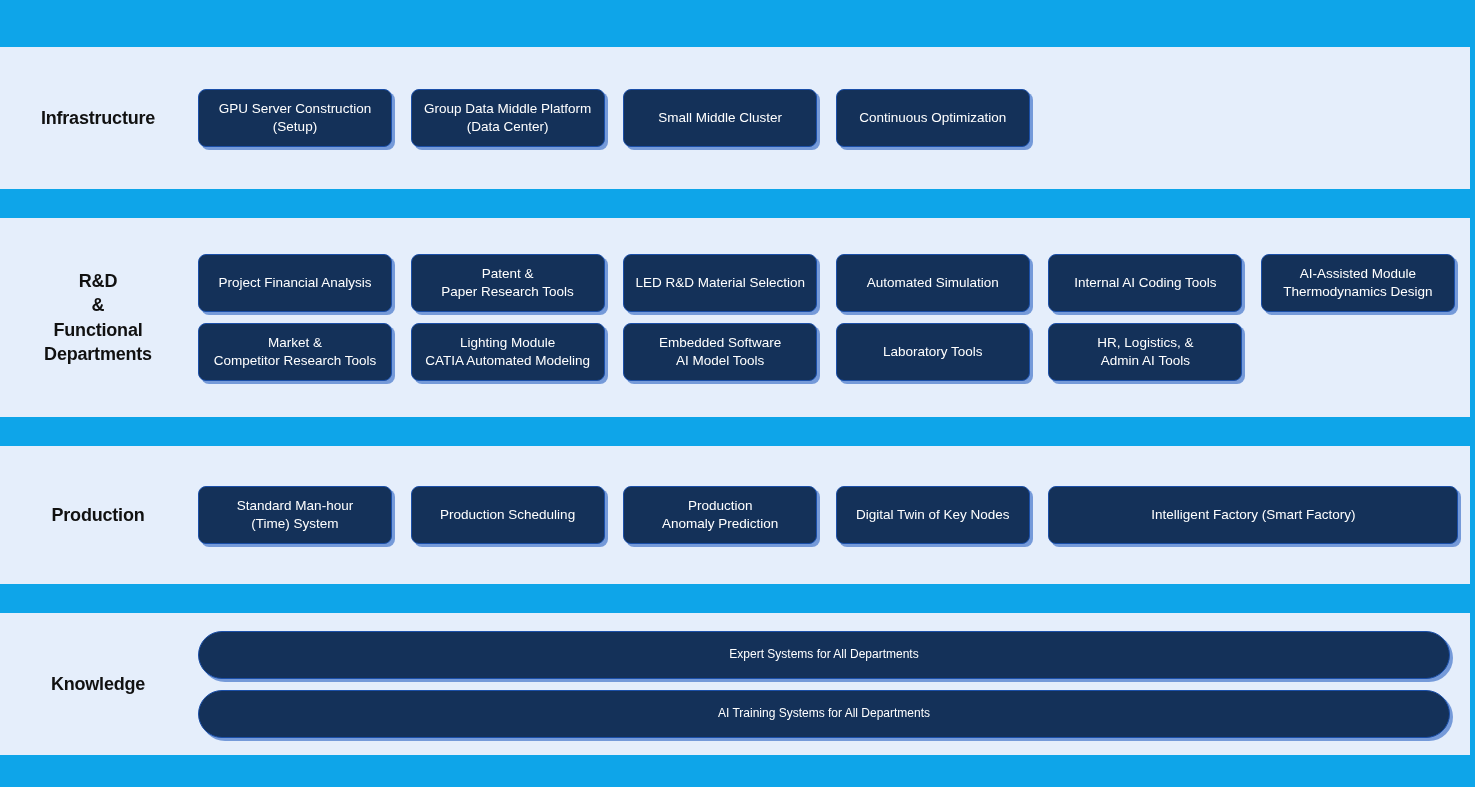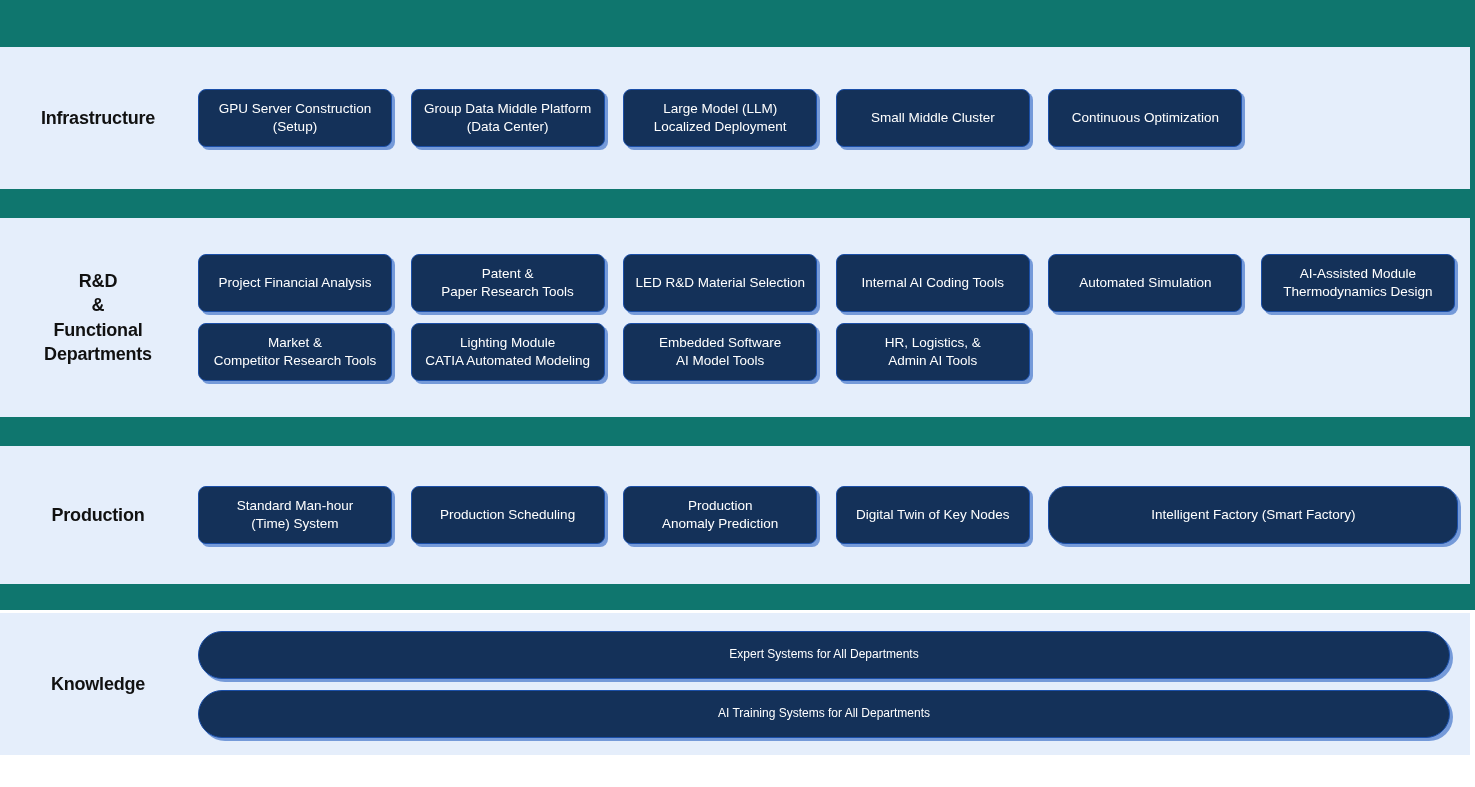--- a/index.html
+++ b/index.html
@@ -10,23 +10,23 @@
   body {
     width: 1475px;
     height: 787px;
     font-family: "Liberation Sans", sans-serif;
     overflow: hidden;
     position: relative;
   }
 
   .diagram {
     width: 1475px;
-    height: 610px;
+    height: 787px;
     position: relative;
-    background: #0f766e;
+    background: #0ea5e9;
     box-sizing: border-box;
   }
 
   
   .band {
     position: absolute;
     left: 0;
     width: 1470px;
     background: #e5eefb;
     box-sizing: border-box;
@@ -98,21 +98,21 @@
 
   
   .slot {
     flex: 0 0 212.6px;
     display: flex;
     justify-content: flex-start;
   }
   .slot > .card { width: 194px; }
 
   .slot.w2 { flex: 0 0 425.2px; }
-  .slot.w2 > .card { width: 410px; border-radius: 18px; }
+  .slot.w2 > .card { width: 410px; }
 
   .slot.wfull { flex: 1 1 auto; }
   .slot.wfull > .card { width: 100%; }
 
   
   #band-infrastructure { top: 47px;  height: 142px; }
   #band-rd             { top: 218px; height: 199px; }
   #band-production     { top: 446px; height: 138px; }
   #band-knowledge      { top: 613px; height: 142px; }
 </style>
@@ -127,24 +127,20 @@
       <div class="card-row">
         <div class="slot">
           <div class="card">GPU Server Construction
 (Setup)</div>
         </div>
         <div class="slot">
           <div class="card">Group Data Middle Platform
 (Data Center)</div>
         </div>
         <div class="slot">
-          <div class="card">Large Model (LLM)
-Localized Deployment</div>
-        </div>
-        <div class="slot">
           <div class="card">Small Middle Cluster</div>
         </div>
         <div class="slot">
           <div class="card">Continuous Optimization</div>
         </div>
       </div>
     </div>
   </section>
 
   <section class="band" id="band-rd">
@@ -158,44 +154,47 @@
           <div class="card">Project Financial Analysis</div>
         </div>
         <div class="slot">
           <div class="card">Patent &amp;
 Paper Research Tools</div>
         </div>
         <div class="slot">
           <div class="card">LED R&amp;D Material Selection</div>
         </div>
         <div class="slot">
+          <div class="card">Automated Simulation</div>
+        </div>
+        <div class="slot">
           <div class="card">Internal AI Coding Tools</div>
-        </div>
-        <div class="slot">
-          <div class="card">Automated Simulation</div>
         </div>
         <div class="slot">
           <div class="card">AI-Assisted Module
 Thermodynamics Design</div>
         </div>
       </div>
       <div class="card-row">
         <div class="slot">
           <div class="card">Market &amp;
 Competitor Research Tools</div>
         </div>
         <div class="slot">
           <div class="card">Lighting Module
 CATIA Automated Modeling</div>
         </div>
         <div class="slot">
           <div class="card">Embedded Software
 AI Model Tools</div>
         </div>
         <div class="slot">
+          <div class="card">Laboratory Tools</div>
+        </div>
+        <div class="slot">
           <div class="card">HR, Logistics, &amp;
 Admin AI Tools</div>
         </div>
       </div>
     </div>
   </section>
 
   <section class="band" id="band-production">
     <div class="band-label">Production</div>
     <div class="band-content">

